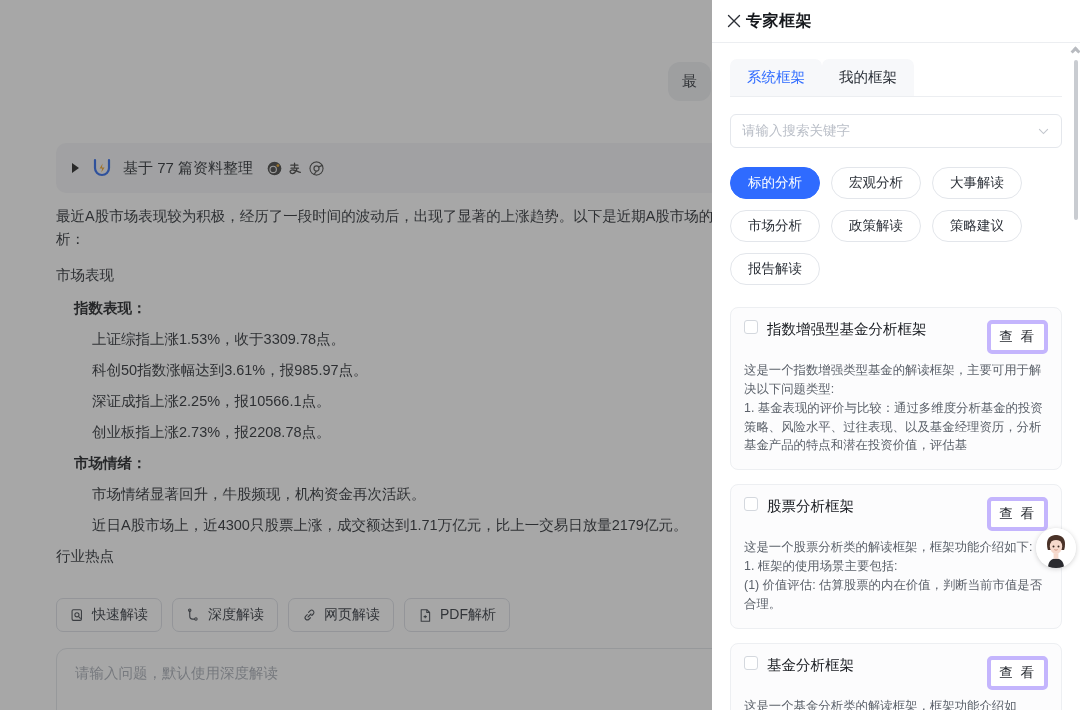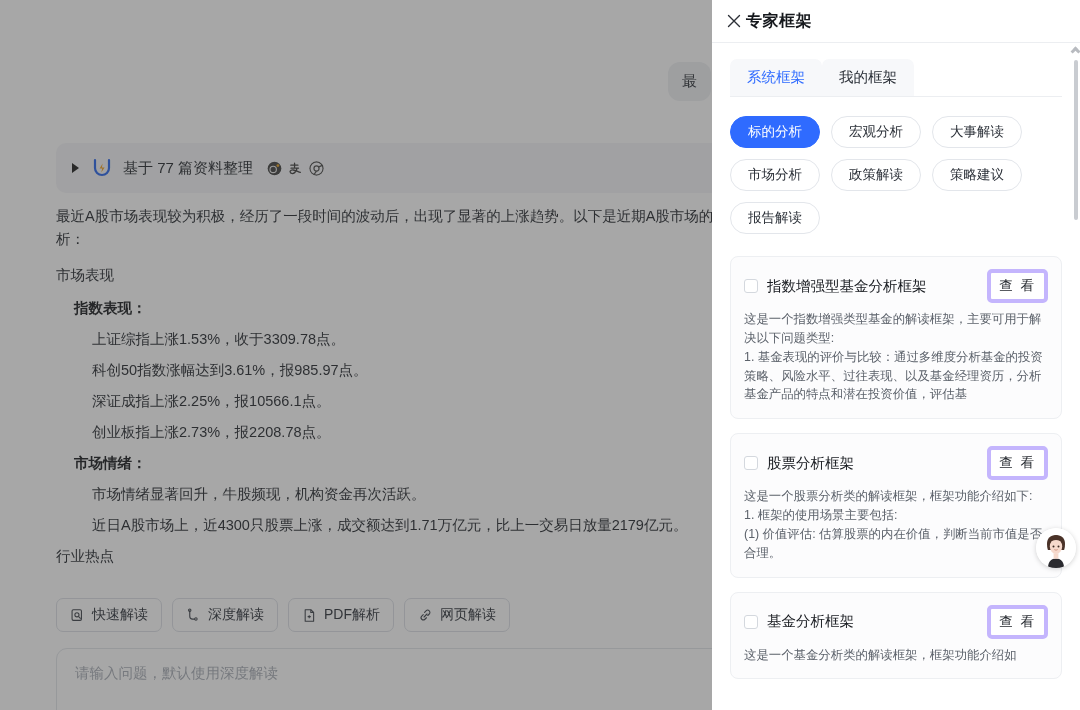--- a/index.html
+++ b/index.html
@@ -153,21 +153,21 @@
   .chip.sel { background: #2f6bff; border-color: #2f6bff; color: #fff; }
 
   .cards { margin-top: 22px; }
   .fw-card {
     border: 1px solid #edeff2;
     background: #fcfcfd;
     border-radius: 8px;
     padding: 12px 13px 14px 13px;
     margin-bottom: 14px;
   }
-  .fw-top { display: flex; align-items: center; }
+  .fw-top { display: flex; align-items: flex-start; }
   .cbx {
     width: 14px; height: 14px; flex: none;
     border: 1px solid #d4d8de;
     border-radius: 3px;
     background: #fff;
     margin-right: 9px;
   }
   .fw-name { font-size: 14.5px; color: #181b20; flex: 1; }
   .view-btn {
     border: 4px solid #c4b5fd;
@@ -277,31 +277,31 @@
       <div class="act-btn">
         <svg class="act-ico" viewBox="0 0 16 16">
           <path d="M4 2.4 v6.4 a3 3 0 0 0 3 3 h2.6" fill="none" stroke="#3a3f47" stroke-width="1.2"></path>
           <circle cx="4" cy="2.4" r="1.3" fill="none" stroke="#3a3f47" stroke-width="1.1"></circle>
           <circle cx="10.6" cy="11.8" r="1.3" fill="none" stroke="#3a3f47" stroke-width="1.1"></circle>
         </svg>
         <span>深度解读</span>
       </div>
       <div class="act-btn">
         <svg class="act-ico" viewBox="0 0 16 16">
+          <path d="M6.4 9.6 L9.6 6.4 M5.6 7 L4 8.6 a2.4 2.4 0 0 0 3.4 3.4 L9 10.4 M7 4.6 L8.6 3 a2.4 2.4 0 0 1 3.4 3.4 L10.4 8" fill="none" stroke="#3a3f47" stroke-width="1.15" stroke-linecap="round"></path>
+        </svg>
+        <span>网页解读</span>
+      </div>
+      <div class="act-btn">
+        <svg class="act-ico" viewBox="0 0 16 16">
           <path d="M3.4 1.8 h6 l3 3 v9.4 h-9 z" fill="none" stroke="#3a3f47" stroke-width="1.15" stroke-linejoin="round"></path>
           <path d="M9.4 1.8 v3 h3" fill="none" stroke="#3a3f47" stroke-width="1.15"></path>
           <path d="M6 9.2 h3.4 M7.7 7.6 v3.2" stroke="#3a3f47" stroke-width="1.1"></path>
         </svg>
         <span>PDF解析</span>
-      </div>
-      <div class="act-btn">
-        <svg class="act-ico" viewBox="0 0 16 16">
-          <path d="M6.4 9.6 L9.6 6.4 M5.6 7 L4 8.6 a2.4 2.4 0 0 0 3.4 3.4 L9 10.4 M7 4.6 L8.6 3 a2.4 2.4 0 0 1 3.4 3.4 L10.4 8" fill="none" stroke="#3a3f47" stroke-width="1.15" stroke-linecap="round"></path>
-        </svg>
-        <span>网页解读</span>
       </div>
     </div>
 
     <div class="composer">请输入问题，默认使用深度解读</div>
   </div>
 </div>
 
 <div id="overlay"></div>
 
 <div id="drawer">
@@ -319,20 +319,26 @@
     <div class="tabs">
       <div class="tab active">
         <span>系统框架</span>
       </div>
       <div class="tab inactive">
         <span>我的框架</span>
       </div>
     </div>
     <div class="tabs-underline"></div>
 
+    <div class="searchbox">
+      <span>请输入搜索关键字</span>
+      <svg class="chev" viewBox="0 0 14 14">
+        <path d="M2.6 4.8 L7 9.2 L11.4 4.8" fill="none" stroke="#c2c6cd" stroke-width="1.2" stroke-linecap="round"></path>
+      </svg>
+    </div>
 
     <div class="chips">
       <div class="chip sel">标的分析</div>
       <div class="chip">宏观分析</div>
       <div class="chip">大事解读</div>
       <div class="chip">市场分析</div>
       <div class="chip">政策解读</div>
       <div class="chip">策略建议</div>
       <div class="chip">报告解读</div>
     </div>

